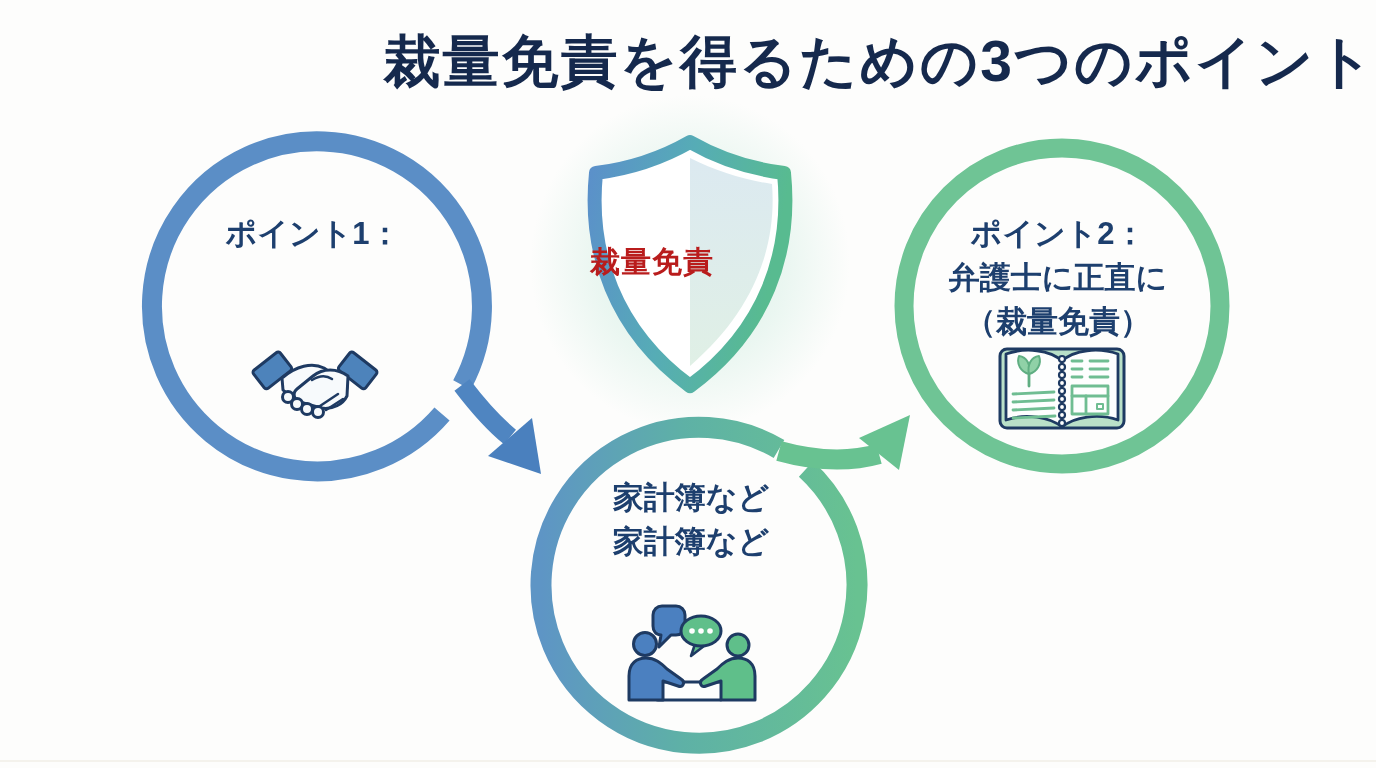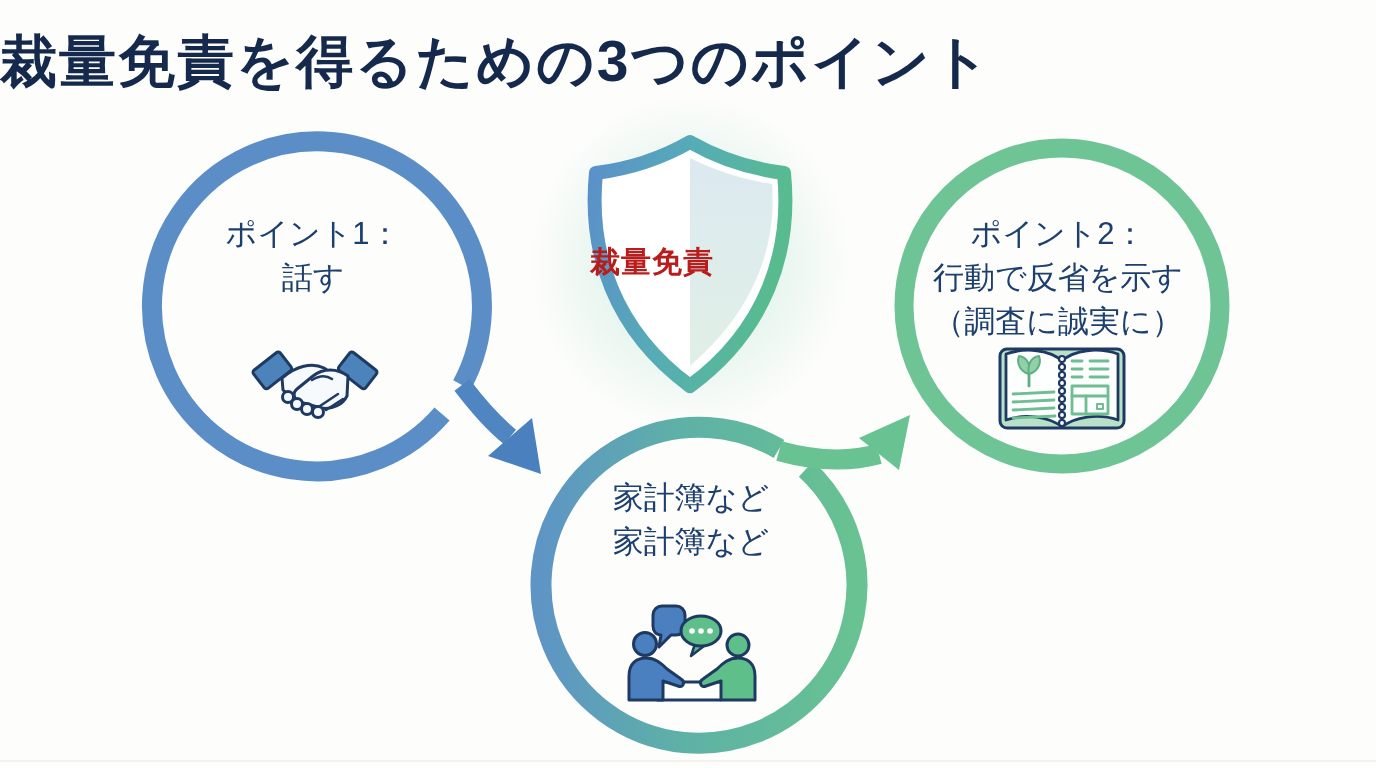--- a/index.html
+++ b/index.html
@@ -3,26 +3,26 @@
 <meta charset="utf-8">
 <style>
   html,body{margin:0;padding:0;}
   body{
     width:1376px;height:768px;overflow:hidden;position:relative;
     background:#fdfdfc;
     font-family:"Liberation Sans","DejaVu Sans",sans-serif;
   }
   .abs{position:absolute;}
   #title{
-    top:24px;left:0;width:1376px;text-align:left;
+    top:24px;left:0;width:1376px;text-align:right;
     font-size:57px;font-weight:800;color:#15294d;letter-spacing:2px;
   }
   .point-text{
     width:300px;text-align:center;
-    font-size:31px;font-weight:400;color:#1d3f6e;line-height:44px;
+    font-size:31px;font-weight:700;color:#1d3f6e;line-height:44px;
   }
   #p1-text{left:163px;top:212px;}
   #p2-text{left:908px;top:212px;text-align:center;}
   #p3-text{left:541px;top:476px;}
   #shield-label{
     left:590px;top:242px;width:200px;
     font-size:30px;font-weight:800;color:#b91c1c;letter-spacing:1px;
   }
   svg{display:block;}
   #canvas{top:0;left:0;}
@@ -160,27 +160,26 @@
       <circle cx="113" cy="43" r="11" fill="#5fbf8a"></circle>
       <path d="M130,98 V74 C130,61 122,56 113,56 C104,56 98,61 92,67 L78,77 C73,80 76,86 81,84 L96,79 L96,98 Z" fill="#5fbf8a"></path>
     </g>
   </g>
 </svg>
 
 <div id="title" class="abs">裁量免責を得るための3つのポイント</div>
 
 <div id="p1-text" class="abs point-text">
   <div>ポイント1：</div>
-  <div>話す</div>
 </div>
 
 <div id="p2-text" class="abs point-text">
   <div>ポイント2：</div>
-  <div>行動で反省を示す</div>
-  <div>（調査に誠実に）</div>
+  <div>弁護士に正直に</div>
+  <div>（裁量免責）</div>
 </div>
 
 <div id="p3-text" class="abs point-text">
   <div>家計簿など</div>
   <div>家計簿など</div>
 </div>
 
 <div id="shield-label" class="abs">裁量免責</div>
 
 <div id="bottom-edge" class="abs"></div>

